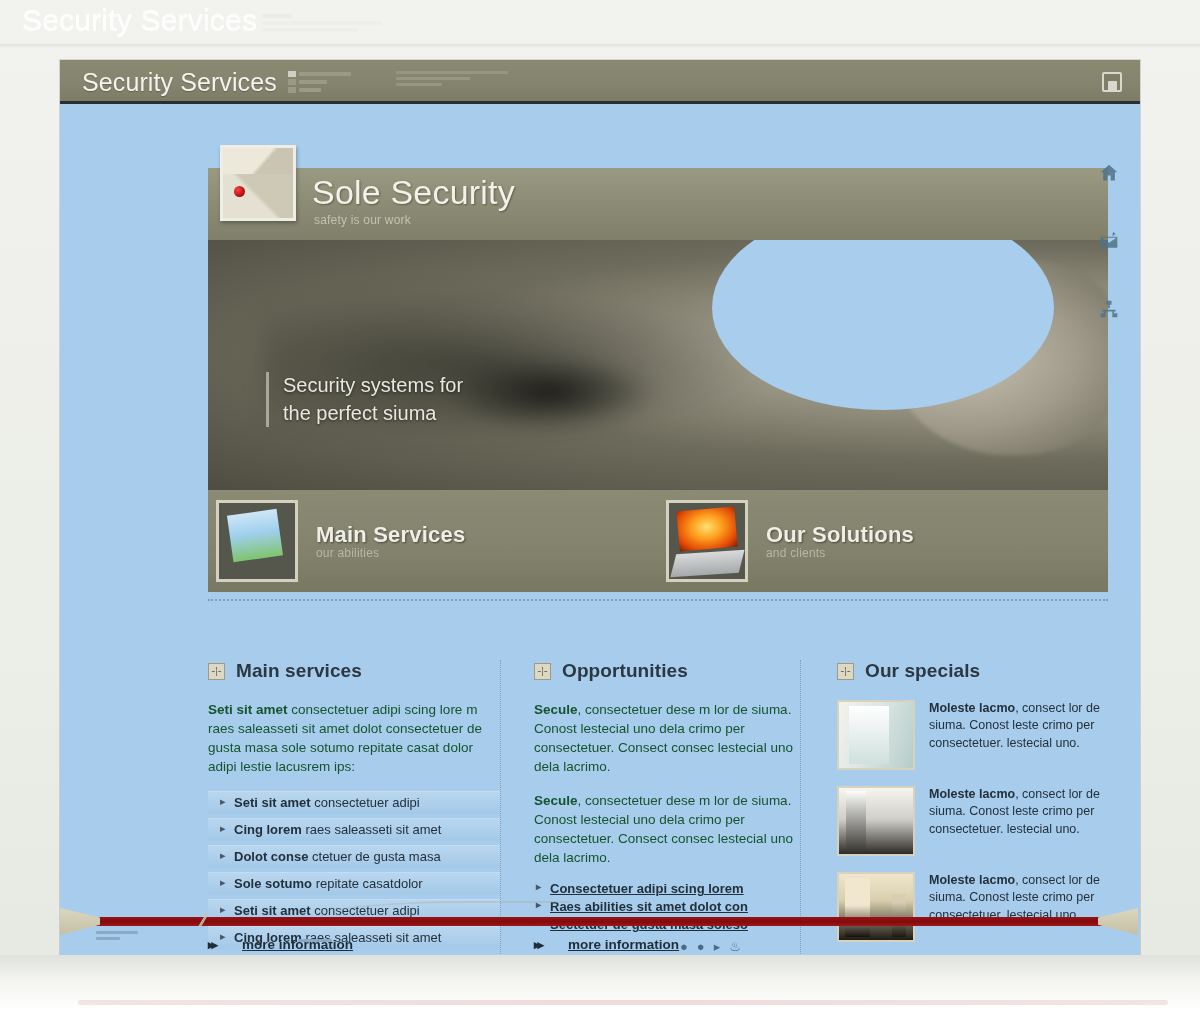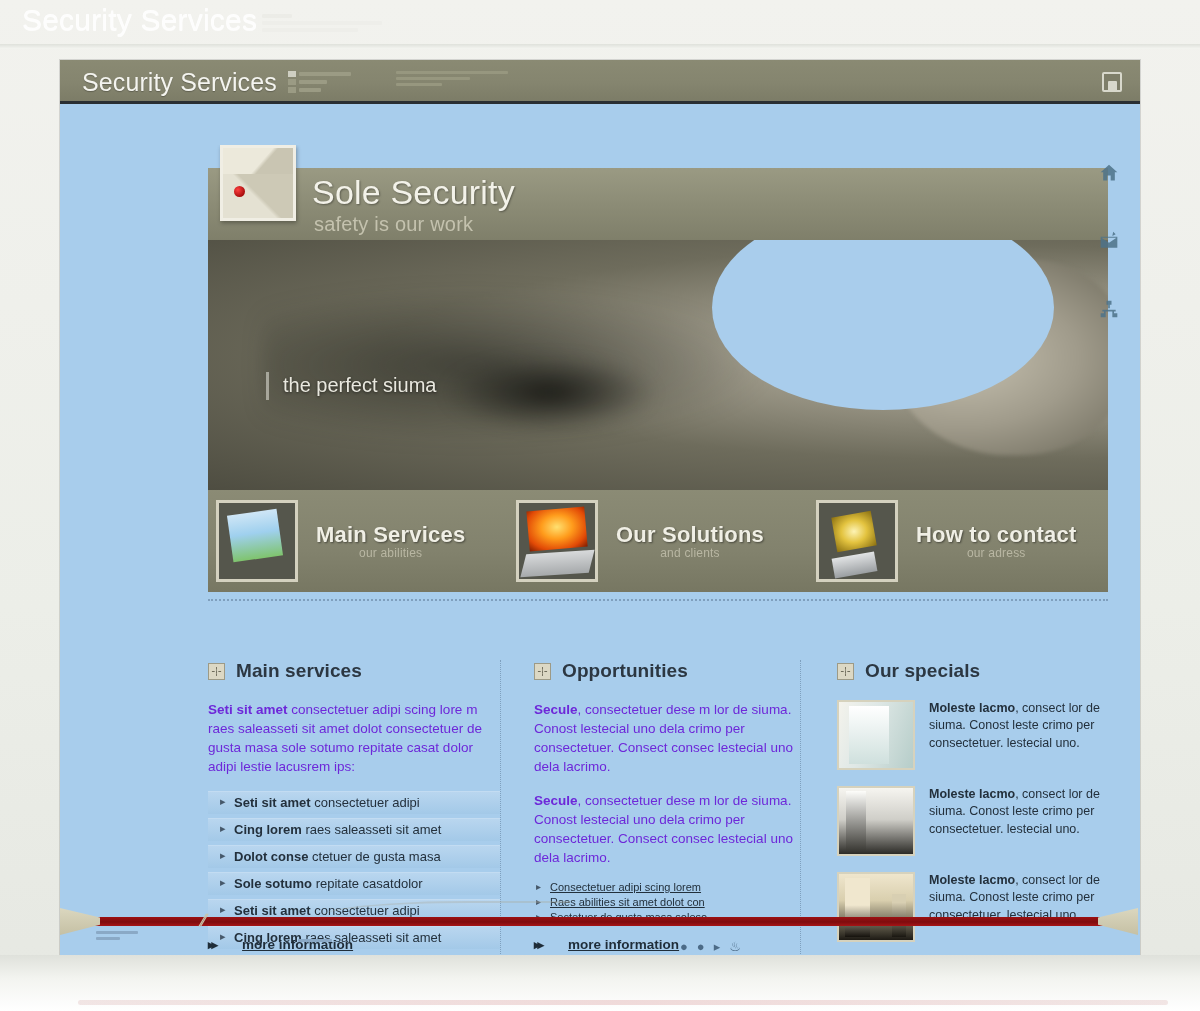--- a/index.html
+++ b/index.html
@@ -133,21 +133,21 @@
     border-radius:50%;
     background: radial-gradient(circle at 35% 35%, #ff4040, #a80d0d 70%);
   }
   #hero-title {
     position:absolute; left:104px; top:5px;
     font-size:34px; color:#f3f2e9; letter-spacing:.2px;
     text-shadow: 1px 1px 2px rgba(0,0,0,.35);
   }
   #hero-sub {
     position:absolute; left:106px; top:45px;
-    font-size:20px; color:#c4c2ae; letter-spacing:.2px;
+    font-size:12px; color:#c4c2ae; letter-spacing:.2px;
   }
 
   #hero-photo {
     position:relative;
     height:250px;
     background:
       radial-gradient(ellipse at 88% 45%, #cfcabb 0%, #9a9686 26%, #6e6c5c 55%, #4e4d41 100%),
       linear-gradient(90deg,#55544a 0%, #6d6c5e 35%, #8a8878 60%, #b5b1a1 100%);
     overflow:hidden;
   }
@@ -214,21 +214,21 @@
     transform:rotate(-10deg);}
   .thumb.cel .kb { position:absolute;left:18%;bottom:6%;width:56%;height:26%;
     background:linear-gradient(180deg,#e2e4e5,#9a9ea1); transform: rotate(-10deg);}
 
   #hero-strip .svc-txt { margin-left:108px; }
   #hero-strip .svc-name {
     font-size:22px; font-weight:bold; color:#f0efe5; letter-spacing:.2px;
     text-shadow: 1px 1px 2px rgba(0,0,0,.45);
   }
   #hero-strip .svc-sub {
-    font-size:12px; color:#b9b7a3; margin-top:-2px; letter-spacing:.2px;text-align:center;
+    font-size:12px; color:#b9b7a3; margin-top:-2px; letter-spacing:.2px;
   }
   #hero-bottomline {
     position:absolute; left:0; bottom:-9px; width:900px; height:2px;
     border-bottom:2px dotted #7f9fbd;
   }
 
   
   #cols {
     position:absolute; left:148px; top:600px;
     width:920px; height:300px;
@@ -244,21 +244,21 @@
     width:17px;height:17px;
     background:#dcd8c4; border:1px solid #9d9a86;
     display:flex;align-items:center;justify-content:center;
   }
   .col-head .box svg { width:11px;height:11px; fill:#6f6c5b; }
   .col-head h2 {
     margin:0; font-size:19px; font-weight:bold; color:#2c3742; letter-spacing:.1px;
   }
 
   .body-text {
-    font-size:13.5px; line-height:1.42; color:#6d28d9; margin:0 0 14px 0;
+    font-size:13.5px; line-height:1.42; color:#14532d; margin:0 0 14px 0;
   }
   .body-text b { font-weight:bold; }
 
   
   .svc-list { list-style:none; margin:10px 0 0 0; padding:0; }
   .svc-list li {
     position:relative;
     background: linear-gradient(180deg,#b9d6ef 0%, #a3c9e8 100%);
     border-top:1px solid #c3dcf2;
     padding:3.5px 6px 3.5px 26px;
@@ -269,21 +269,21 @@
     content:"\25B8";
     position:absolute; left:12px; top:3px;
     color:#46586a; font-size:11px;
   }
   .svc-list li b { font-weight:bold; }
 
   
   .link-list { list-style:none; margin:4px 0 0 0; padding:0; }
   .link-list li {
     position:relative; padding-left:16px; margin-bottom:3px;
-    font-size:11px; color:#22303c;
+    font-size:13px; color:#22303c;font-weight:bold;
   }
   .link-list li::before {
     content:"\25B8"; position:absolute; left:2px; top:0; color:#46586a; font-size:10px;
   }
   .link-list a { color:#22303c; text-decoration:underline; }
 
   .more {
     position:absolute; bottom:8px; left:0;
     display:flex; align-items:center; gap:7px;
     font-size:13.5px; font-weight:bold; color:#1f2d39;
@@ -425,20 +425,21 @@
         <div id="hero-title">Sole Security</div>
         <div id="hero-sub">safety is our work</div>
       </div>
 
       <div id="hero-photo">
         <div class="blur-a"></div>
         <div class="blur-b"></div>
         <div class="ear"></div>
         <div id="speech-bubble"></div>
         <div id="hero-tagline">
+          <div>Security systems for</div>
           <div>the perfect siuma</div>
         </div>
       </div>
 
       <div id="hero-strip">
         <div class="svc">
           <div class="thumb pda">
               <div class="scr"></div>
             </div>
           <div class="svc-txt">
@@ -447,30 +448,20 @@
           </div>
         </div>
         <div class="svc">
           <div class="thumb lap">
               <div class="scr"></div>
               <div class="kb"></div>
             </div>
           <div class="svc-txt">
             <div class="svc-name">Our Solutions</div>
             <div class="svc-sub">and clients</div>
-          </div>
-        </div>
-        <div class="svc">
-          <div class="thumb cel">
-              <div class="scr"></div>
-              <div class="kb"></div>
-            </div>
-          <div class="svc-txt">
-            <div class="svc-name">How to contact</div>
-            <div class="svc-sub">our adress</div>
           </div>
         </div>
         <div id="hero-bottomline"></div>
       </div>
     </div>
 
     <div id="cols">
 
       <div class="col c1">
         <div class="col-head">

